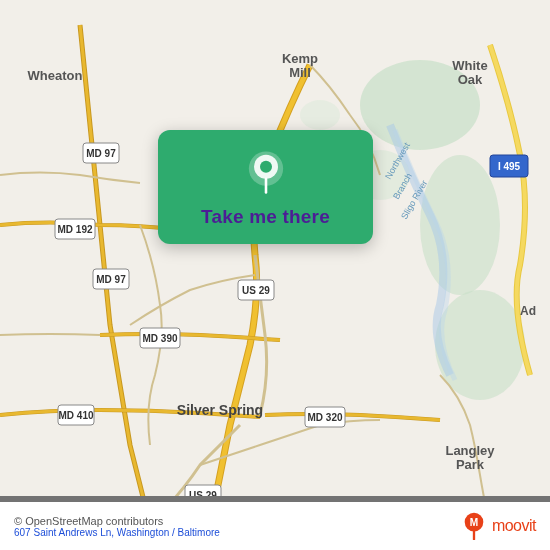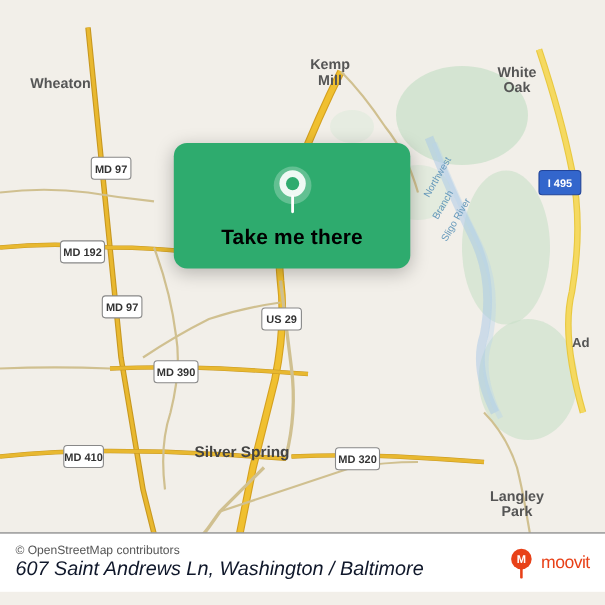--- a/index.html
+++ b/index.html
@@ -45,54 +45,53 @@
       cursor: pointer;
     }
 
     #pin-icon {
       width: 48px;
       height: 48px;
       margin-bottom: 10px;
     }
 
     #take-me-there {
-      color: #000000;
+      color: #4c1d95;
       font-size: 19px;
       font-weight: 600;
       letter-spacing: 0.01em;
       text-align: left;
     }
 
     
     #bottom-bar {
       position: absolute;
-      bottom: 12px;
+      bottom: 0;
       left: 0;
       width: 100%;
       background: #fff;
       display: flex;
       align-items: center;
       justify-content: space-between;
       padding: 10px 14px;
-      border-top: 1px solid #737373;
+      border-top: 6px solid #737373;
     }
 
     #osm-credit {
       font-size: 11px;
       color: #555;
     }
 
     #address-text {
-      font-size: 18px;
-      color: #0f172a;
+      font-size: 10px;
+      color: #1d4ed8;
       font-weight: 500;
       flex: 1;
       text-align: left;
       margin-left: 0;
-      font-style: italic;
     }
 
     #moovit-logo {
       display: flex;
       align-items: center;
       gap: 4px;
     }
 
     #moovit-icon {
       width: 28px;

